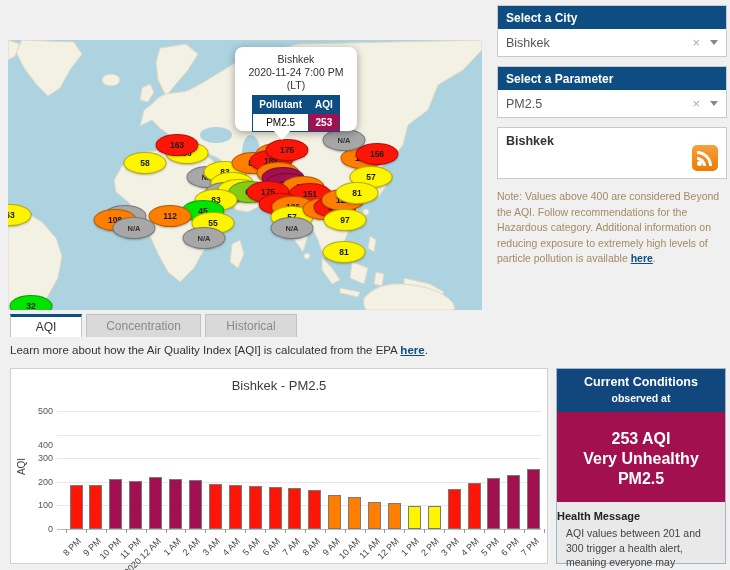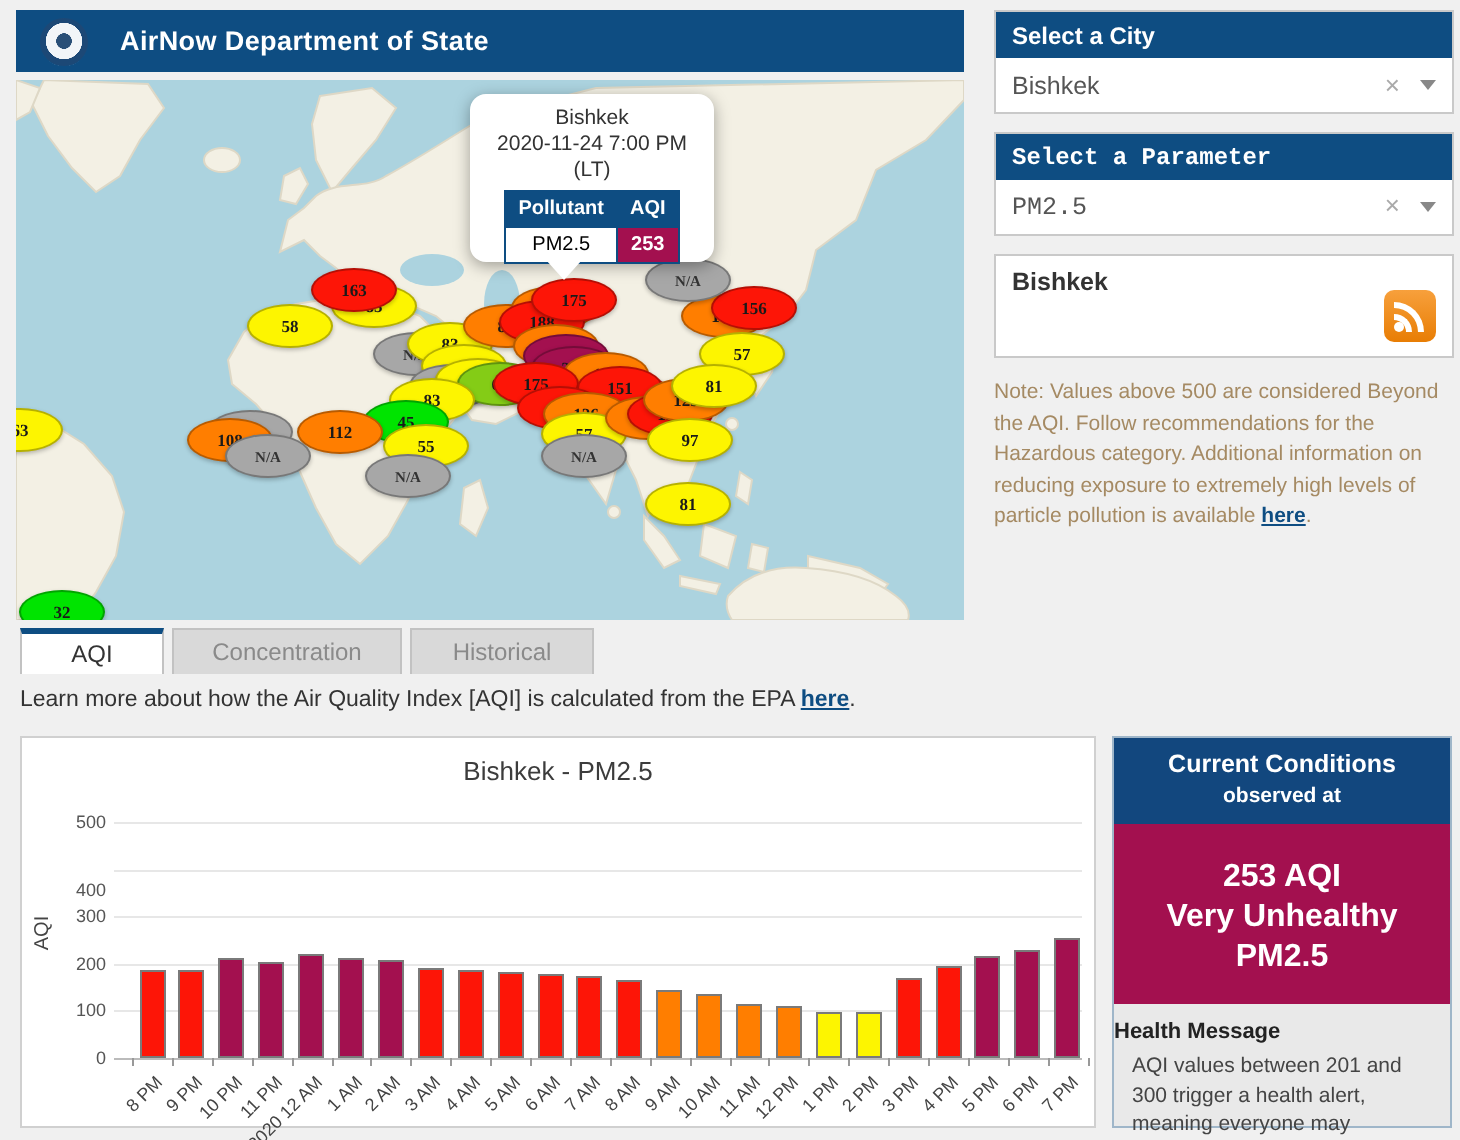--- a/index.html
+++ b/index.html
@@ -13,21 +13,21 @@
     background:radial-gradient(circle at 50% 48%, #2a4f77 0 22%, #f2f5f8 23% 52%, #1c4876 53% 72%, #d9dfe8 73% 100%);
     flex:0 0 auto; }
   .app-title { color:#ffffff; font-size:13.5px; font-weight:bold; margin-left:16px; letter-spacing:.2px; }
 
   
   .map { position:absolute; left:8px; top:40px; width:474px; height:270px; background:#acd3df; overflow:hidden; }
   .map svg { position:absolute; left:0; top:0; }
   .marker { position:absolute; width:43px; height:22px; border-radius:50%;
     transform:translate(-50%,-50%); border:1px solid rgba(0,0,0,.28);
     color:#1a1a1a; font-size:8.5px; font-weight:bold; display:flex; align-items:center; justify-content:center;
-    box-shadow:0 1px 2px rgba(0,0,0,.25);font-family:Liberation Serif, serif; }
+    box-shadow:0 1px 2px rgba(0,0,0,.25); }
   .marker.na { color:#333; font-size:7.5px; }
 
   .popup { position:absolute; left:227px; top:7px; width:122px; height:84px; background:#ffffff;
     border-radius:8px; box-shadow:0 2px 8px rgba(0,0,0,.35); text-align:center; padding-top:6px; z-index:5; }
   .popup .ptr { position:absolute; left:38px; bottom:-9px; width:0; height:0;
     border-left:9px solid transparent; border-right:9px solid transparent; border-top:10px solid #ffffff; }
   .popup-city, .popup-date, .popup-tz { font-size:10.5px; color:#333; line-height:13px; }
   .popup table { margin:3px auto 0; border-collapse:collapse; }
   .popup th { background:#0e4d82; color:#fff; font-size:10px; padding:3px 6px; border:1px solid #0e4d82; }
   .popup td { font-size:10px; padding:3px 6px; border:1px solid #0e4d82; }
@@ -36,21 +36,21 @@
   
   .side-panel { position:absolute; left:497px; width:230px; background:#fff; border:1px solid #c9c9c9; }
   .side-panel .panel-head { background:#0e4d82; color:#fff; font-size:12px; font-weight:bold;
     padding:5px 8px; height:23px; }
   .select-row { position:relative; height:27px; display:flex; align-items:center; padding:0 8px; }
   .select-value { font-size:12.5px; color:#555; flex:1; }
   .clear-x { color:#aaa; font-size:13px; margin-right:10px; cursor:pointer; }
   .caret { width:0; height:0; border-left:4px solid transparent; border-right:4px solid transparent;
     border-top:5px solid #888; cursor:pointer; }
   #panel-city { top:5px; }
-  #panel-param { top:66px;font-family:Liberation Mono, monospace; }
+  #panel-param { top:66px; }
   .city-box { position:absolute; left:497px; top:127px; width:230px; height:52px; background:#fff;
     border:1px solid #c9c9c9; padding:6px 8px; }
   .city-box .city-name { font-size:12.5px; font-weight:bold; color:#333; }
   .rss { position:absolute; right:8px; bottom:7px; width:26px; height:26px; border-radius:5px;
     background:linear-gradient(#f7a03c,#e87d04); }
   .rss .dot { position:absolute; left:5px; bottom:5px; width:5px; height:5px; border-radius:50%; background:#fff; }
   .rss .arc1 { position:absolute; left:5px; bottom:5px; width:9px; height:9px;
     border-top:3px solid #fff; border-right:3px solid #fff; border-radius:0 100% 0 0; }
   .rss .arc2 { position:absolute; left:5px; bottom:5px; width:15px; height:15px;
     border-top:3px solid #fff; border-right:3px solid #fff; border-radius:0 100% 0 0; }
@@ -92,24 +92,20 @@
   .cc-aqi { background:#a3104f; color:#fff; text-align:center; padding:17px 4px 13px; }
   .cc-aqi div { font-size:16px; font-weight:bold; line-height:20px; }
   .cc-health-title { font-size:11px; font-weight:bold; color:#222; margin:8px 0 4px; }
   .cc-health-body { font-size:10.5px; color:#444; line-height:14.5px; padding:0 9px; }
 </style>
 </head>
 <body>
 
 <div class="page">
 
-  <div class="app-header">
-    <span class="seal"></span>
-    <span class="app-title">AirNow Department of State</span>
-  </div>
 
   <div class="map">
     <svg width="474" height="270" viewBox="0 0 474 270">
       <g fill="#f3f0e4" stroke="#ded8c6" stroke-width="1">
         <path d="M14,0 L66,2 L74,14 L62,30 L52,48 L40,56 L28,44 L16,28 L8,12 Z"></path>
         <path d="M0,0 L12,4 L7,16 L0,20 Z"></path>
         <ellipse cx="103" cy="40" rx="9" ry="6"></ellipse>
         <path d="M134,48 l8,-4 l4,8 l-6,10 l-8,-2 Z"></path>
         <path d="M152,8 L178,4 L190,14 L180,30 L168,44 L158,56 L150,40 L148,22 Z"></path>
         <path d="M150,58 C160,50 175,55 185,48 C200,40 215,30 235,18 L290,4 L474,0 L474,10 L455,30 L430,45 L420,70 L400,85 L395,105 L385,118 L370,130 L362,142 L358,152 L352,165 L345,178 L340,192 L335,205 L330,215 L322,208 L316,218 L310,200 L305,190 L300,195 L295,212 L283,195 L278,175 L268,165 L255,160 L252,148 L244,152 L236,146 L228,138 L222,128 L210,118 L196,112 L188,104 L178,98 L168,102 L160,94 L152,88 L144,80 L132,86 L136,70 L144,64 Z"></path>
@@ -221,21 +217,21 @@
 
   <div class="city-box">
     <div class="city-name">Bishkek</div>
     <div class="rss">
       <span class="arc2"></span>
       <span class="arc1"></span>
       <span class="dot"></span>
     </div>
   </div>
 
-  <div class="note"><span>Note: Values above 500 are considered Beyond the AQI. Follow recommendations for the Hazardous category. Additional information on reducing exposure to extremely high levels of particle pollution is available </span><a>here</a><span>.</span></div>
+  <div class="note"><span>Note: Values above 400 are considered Beyond the AQI. Follow recommendations for the Hazardous category. Additional information on reducing exposure to extremely high levels of particle pollution is available </span><a>here</a><span>.</span></div>
 
   <div class="tabs">
     <div class="tab active" id="tab-aqi">AQI</div>
     <div class="tab" id="tab-conc">Concentration</div>
     <div class="tab" id="tab-hist">Historical</div>
   </div>
 
   <div class="learn-more"><span>Learn more about how the Air Quality Index [AQI] is calculated from the EPA </span><a>here</a><span>.</span></div>
 
   <div class="chart-panel">

